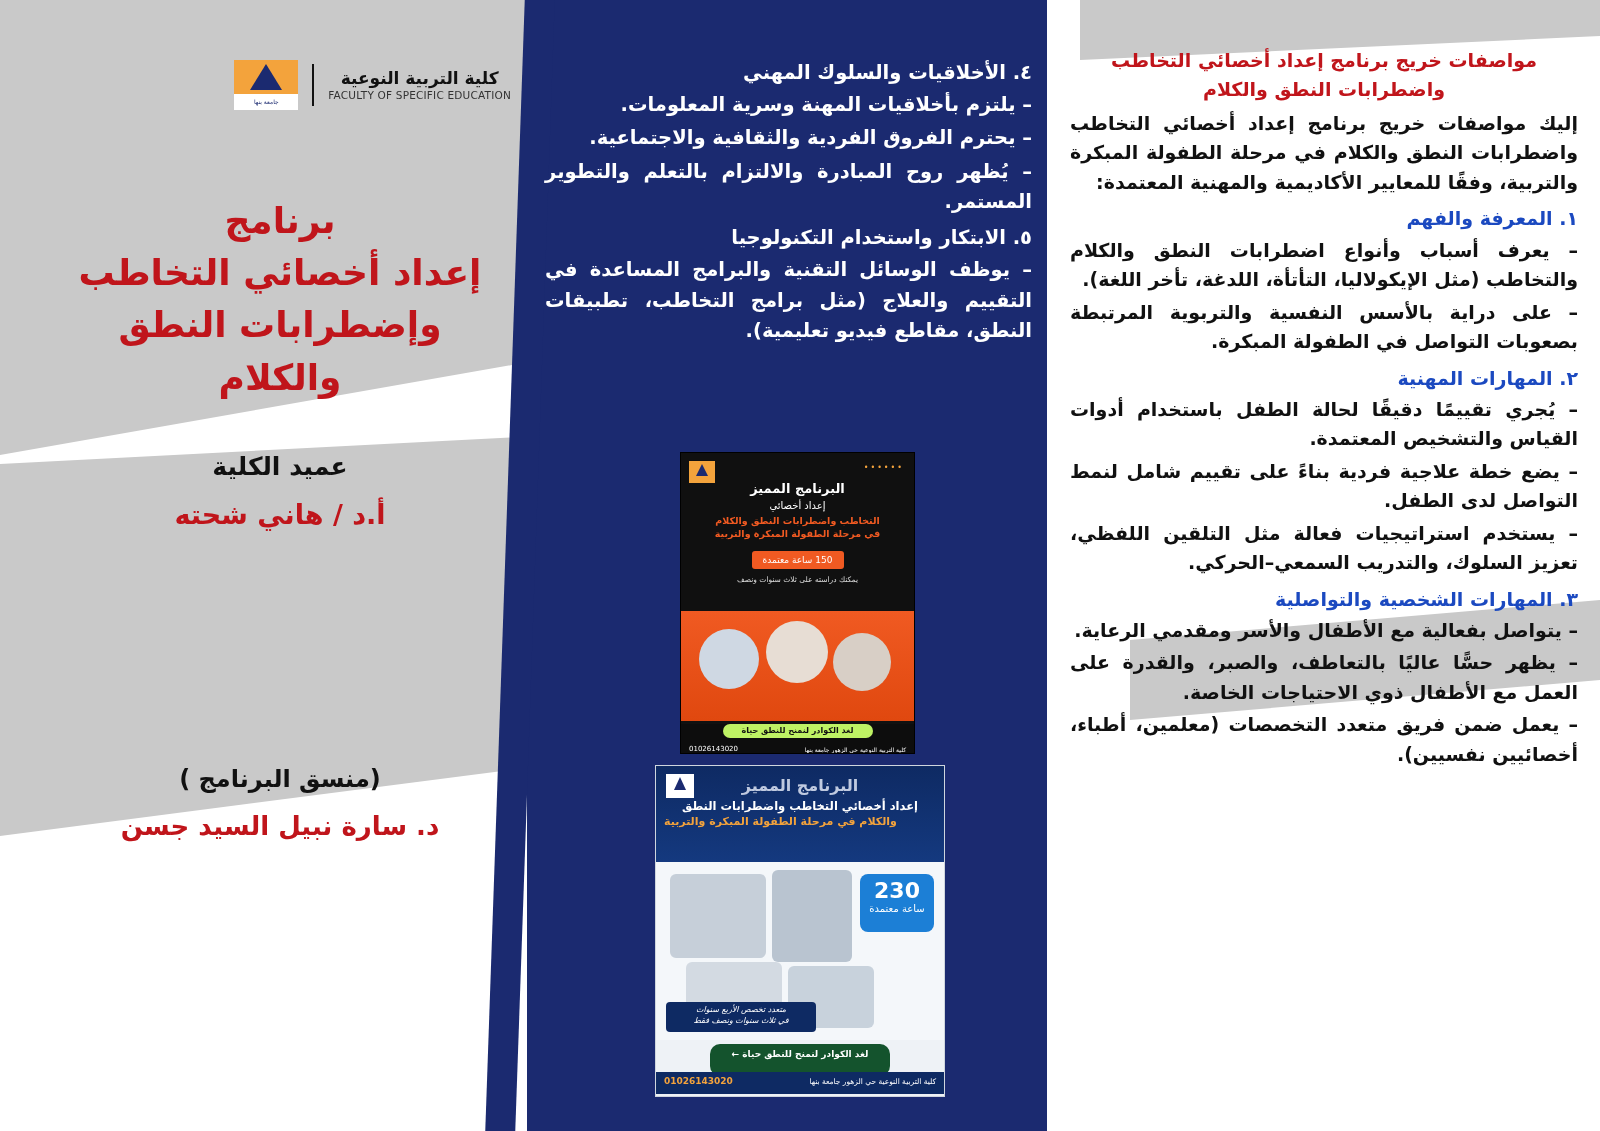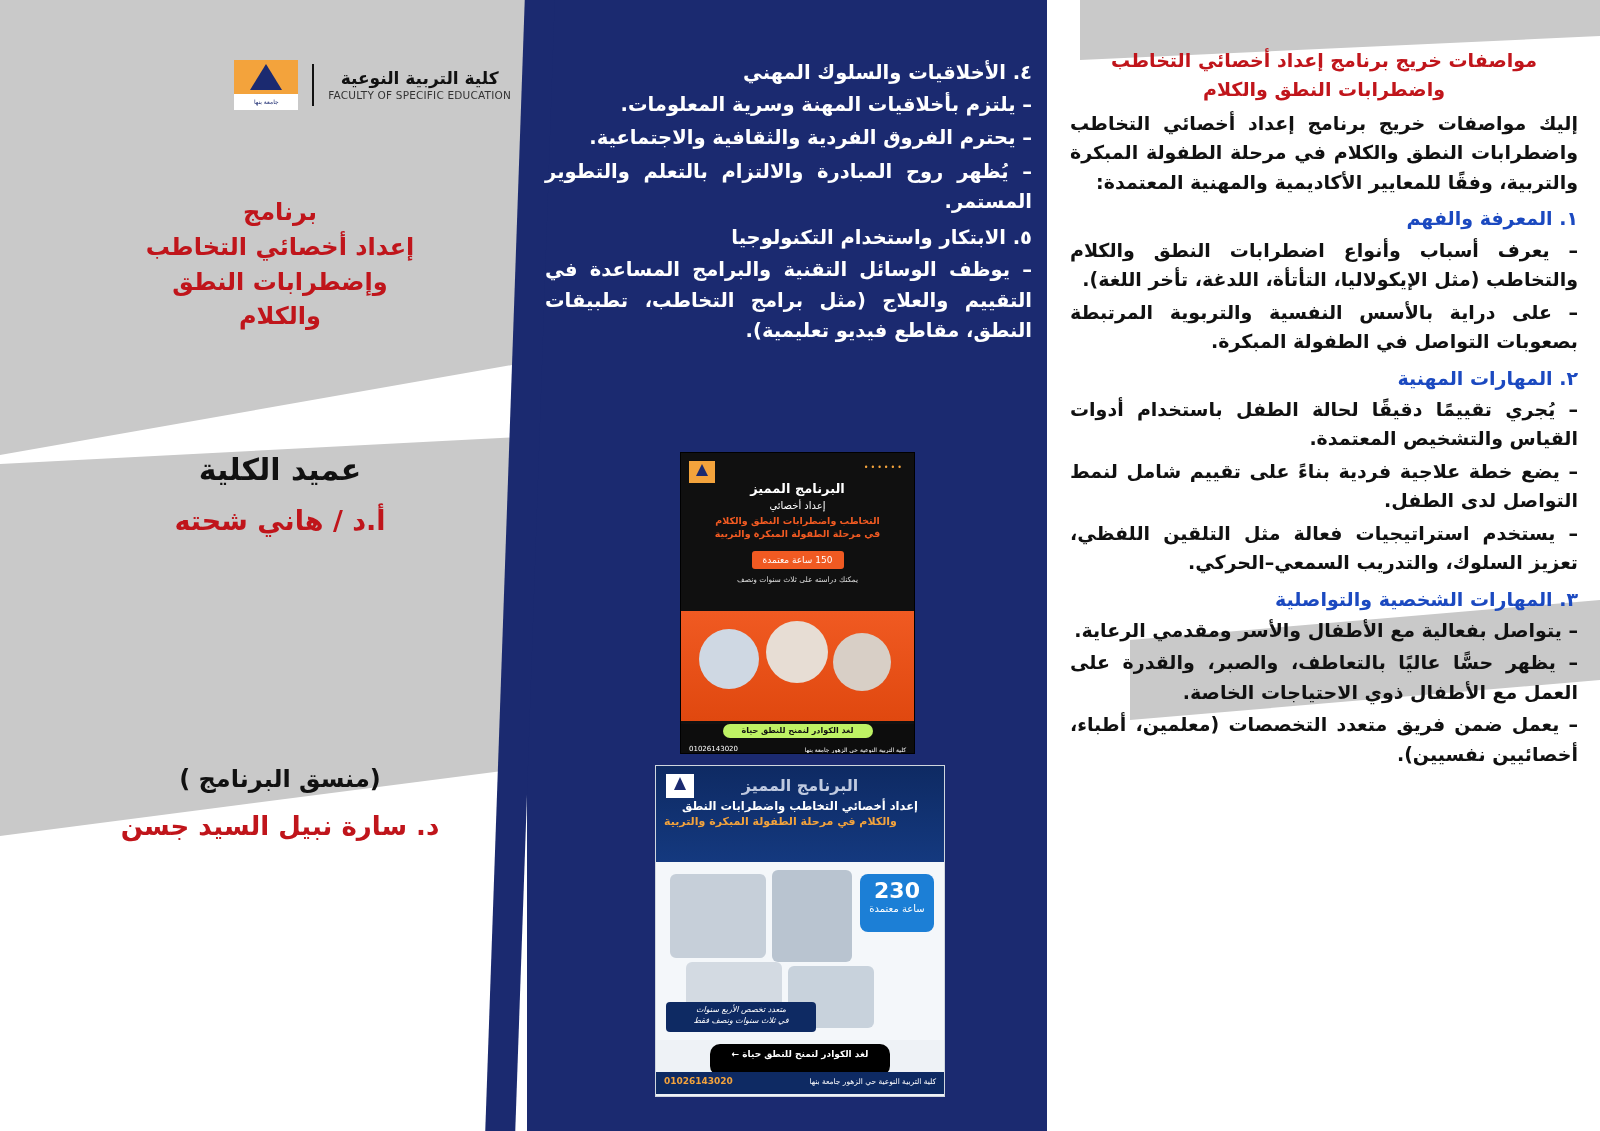--- a/index.html
+++ b/index.html
@@ -62,26 +62,26 @@
     border-bottom:26px solid #1b2a70;
   }
   .logo-mark .sub{
     position:absolute;left:0;top:34px;width:64px;height:16px;background:#fff;
     font-size:6px;color:#1b2a70;text-align:center;line-height:16px;
   }
 
   #main-title{
     position:absolute;right:20px;top:195px;width:470px;
     text-align:center;color:#c0151b;font-weight:bold;
-    font-size:24px;line-height:1.45;
+    font-size:36px;line-height:1.45;
   }
   #dean-block{
     position:absolute;right:20px;top:452px;width:470px;text-align:center;
   }
-  #dean-block .label{font-size:30px;font-weight:bold;color:#111;margin-bottom:18px;}
+  #dean-block .label{font-size:25px;font-weight:bold;color:#111;margin-bottom:18px;}
   #dean-block .name{font-size:27px;font-weight:bold;color:#c0151b;}
 
   #coord-block{
     position:absolute;right:20px;top:765px;width:470px;text-align:center;
   }
   #coord-block .label{font-size:24px;font-weight:bold;color:#111;margin-bottom:18px;}
   #coord-block .name{font-size:26px;font-weight:bold;color:#c0151b;}
 
   
   #mid-text{
@@ -159,21 +159,21 @@
   #poster2 .img.b{left:116px;top:8px;width:80px;height:92px;background:#b9c4d0;}
   #poster2 .img.c{left:30px;top:100px;width:96px;height:66px;background:#d3dae2;}
   #poster2 .img.d{left:132px;top:104px;width:86px;height:62px;background:#c8d2dc;}
   #poster2 .ribbon{
     position:absolute;left:10px;bottom:8px;width:150px;height:30px;background:#0e2a63;color:#fff;
     font-size:8px;line-height:1.35;text-align:center;padding:3px 4px;box-sizing:border-box;border-radius:4px;font-style:italic;
   }
   #poster2 .bot{height:54px;background:#eef2f6;position:relative;}
   #poster2 .cta2{
     position:absolute;left:50%;transform:translateX(-50%);top:4px;width:180px;height:32px;
-    background:#000000;color:#fff;font-size:9px;line-height:20px;text-align:center;border-radius:10px;font-weight:bold;
+    background:#14532d;color:#fff;font-size:9px;line-height:20px;text-align:center;border-radius:10px;font-weight:bold;
   }
   #poster2 .strip{
     position:absolute;left:0;bottom:0;width:100%;height:22px;background:#0e2a63;color:#fff;
   }
   #poster2 .strip .ph2{position:absolute;left:8px;top:4px;font-size:9px;color:#f3a33c;font-weight:bold;}
   #poster2 .strip .ad2{position:absolute;right:8px;top:5px;font-size:7.5px;}
 
   
   #right-col{
     position:absolute;left:1052px;top:0;width:548px;height:1131px;

